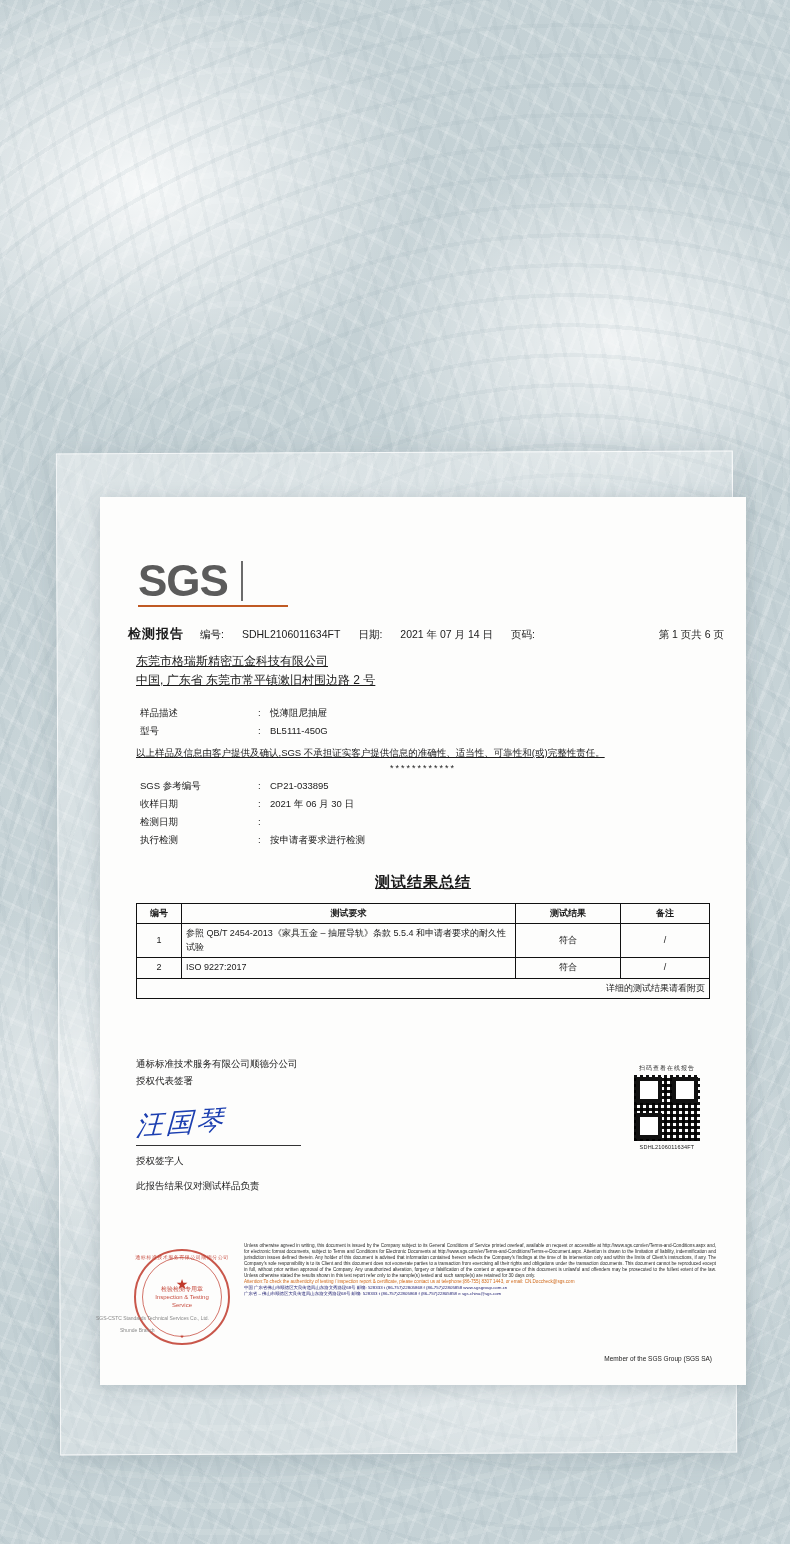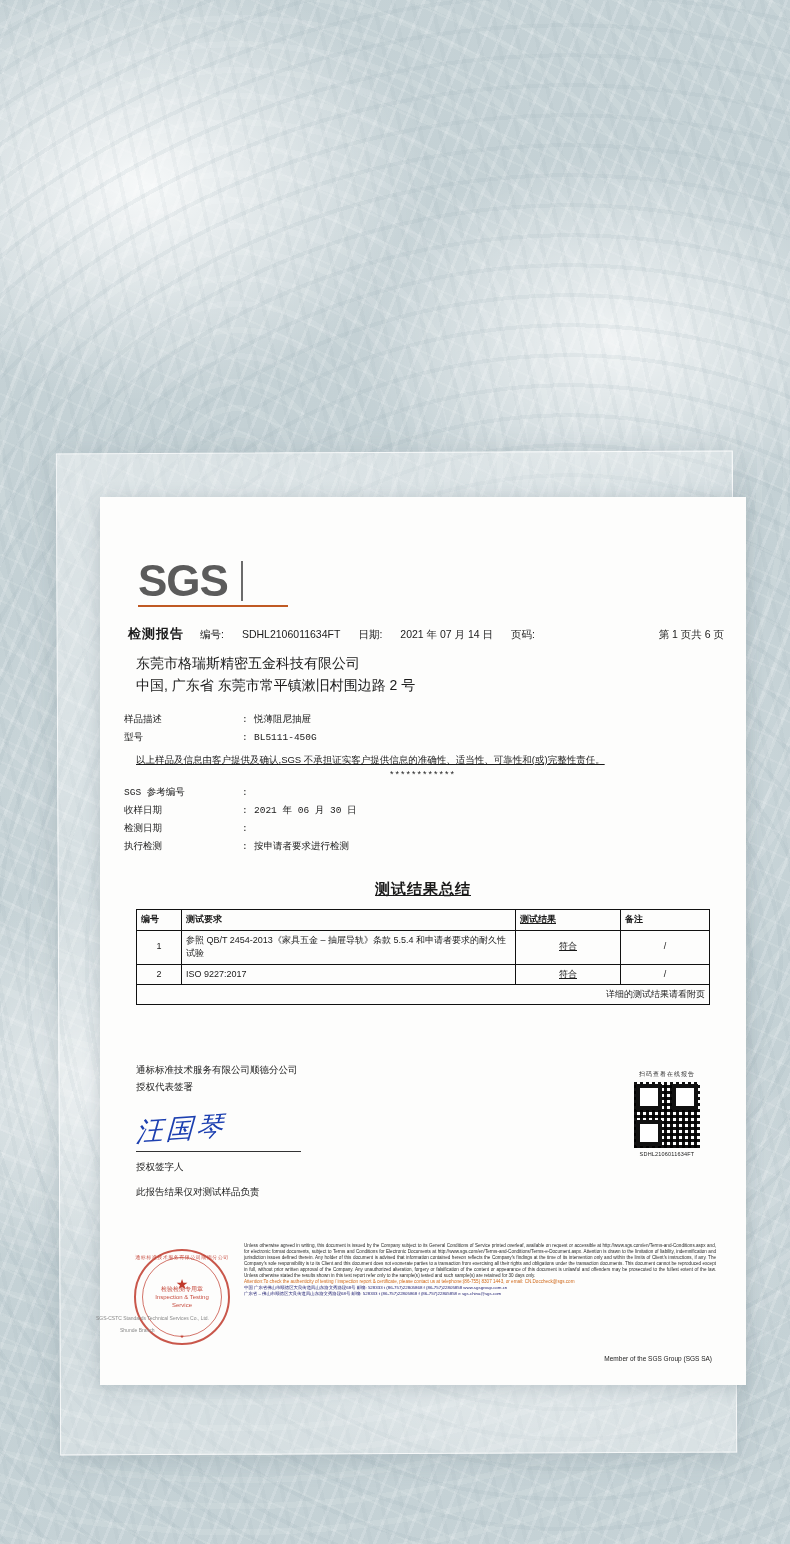--- a/index.html
+++ b/index.html
@@ -114,28 +114,28 @@
     font-size: 13px;
     margin-right: 16px;
     letter-spacing: 1px;
   }
   .title-row .seg { margin-right: 18px; white-space: nowrap; }
   .title-row .seg.last { margin-left: auto; margin-right: 0; }
 
   .addr {
     margin-top: 8px;
     padding: 0 36px;
-    font-size: 14px;
+    font-size: 12px;
     line-height: 1.6;
+    text-decoration: underline;
   }
 
   .kv {
     margin-top: 14px;
-    padding: 0 24px;
-    font-family: Liberation Mono, monospace;
+    padding: 0 40px;
   }
   .kv-row {
     display: flex;
     font-size: 9.5px;
     line-height: 1.9;
   }
   .kv-key { width: 118px; flex: none; }
   .kv-colon { width: 12px; flex: none; }
   .kv-val { flex: 1; }
 
@@ -166,23 +166,23 @@
     width: calc(100% - 72px);
     margin: 0 36px;
     border-collapse: collapse;
     font-size: 9px;
   }
   table.results th, table.results td {
     border: 1px solid #111;
     padding: 3px 4px;
     vertical-align: middle;
   }
-  table.results th { font-weight: bold; text-align: left; }
+  table.results th { font-weight: bold; text-align: center; }
   .col-no { width: 36px; text-align: center; }
-  .col-res { width: 96px; text-align: center; text-decoration: underline; }
+  .col-res { width: 96px; text-align: center; }
   .col-rem { width: 80px; text-align: center; }
   .req-cell { padding-left: 6px; line-height: 1.5; }
   .note-row td { text-align: right; padding-left: 6px; }
 
   .sign-block {
     margin-top: 56px;
     padding: 0 36px;
     position: relative;
     font-size: 9.5px;
     line-height: 1.8;
@@ -403,20 +403,21 @@
       </div>
     </div>
 
     <div class="disclaimer-line">以上样品及信息由客户提供及确认,SGS 不承担证实客户提供信息的准确性、适当性、可靠性和(或)完整性责任。</div>
     <div class="stars">************</div>
 
     <div class="kv" style="margin-top:2px">
       <div class="kv-row">
         <span class="kv-key">SGS 参考编号</span>
         <span class="kv-colon">:</span>
+        <span class="kv-val">CP21-033895</span>
       </div>
       <div class="kv-row">
         <span class="kv-key">收样日期</span>
         <span class="kv-colon">:</span>
         <span class="kv-val">2021 年 06 月 30 日</span>
       </div>
       <div class="kv-row">
         <span class="kv-key">检测日期</span>
         <span class="kv-colon">:</span>
       </div>

